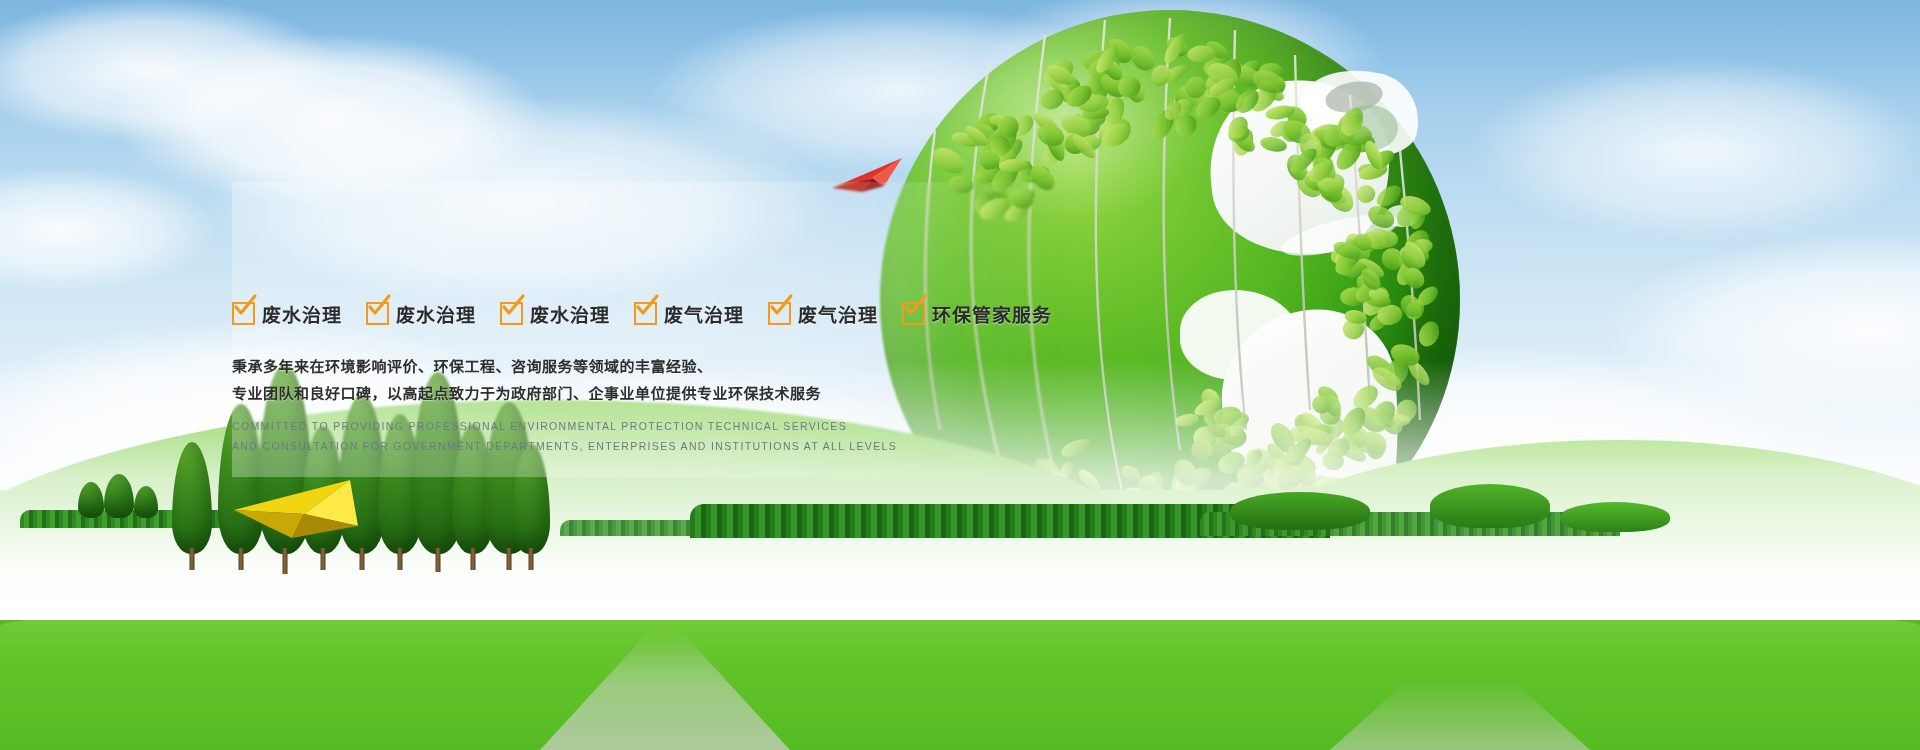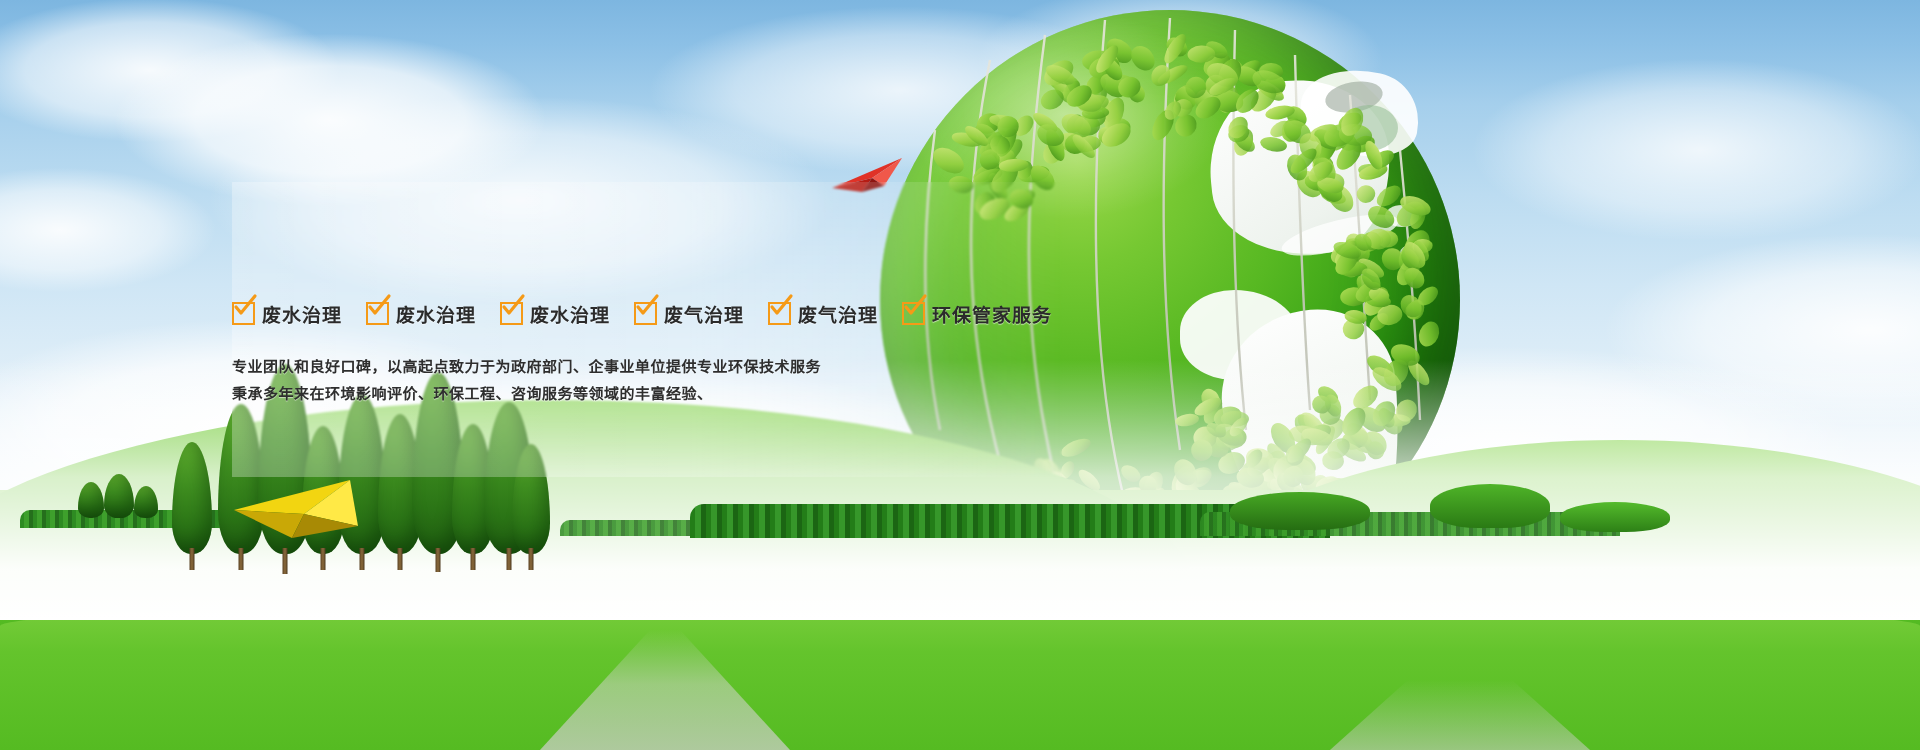--- a/index.html
+++ b/index.html
@@ -784,21 +784,23 @@
         <span class="chk">
           <svg viewBox="0 0 24 24">
               <path d="M3 12 L8 18 L22 1" fill="none" stroke="#f59a17" stroke-width="3.2" stroke-linecap="round" stroke-linejoin="round"></path>
             </svg>
         </span>
         <span class="feature-label">环保管家服务</span>
       </div>
     </div>
 
     <div class="desc">
+      <div>秉承多年来在环境影响评价、环保工程、咨询服务等领域的丰富经验、</div>
       <div>专业团队和良好口碑，以高起点致力于为政府部门、企事业单位提供专业环保技术服务</div>
-      <div>秉承多年来在环境影响评价、环保工程、咨询服务等领域的丰富经验、</div>
     </div>
 
     <div class="eng">
+      <div>COMMITTED TO PROVIDING PROFESSIONAL ENVIRONMENTAL PROTECTION TECHNICAL SERVICES</div>
+      <div>AND CONSULTATION FOR GOVERNMENT DEPARTMENTS, ENTERPRISES AND INSTITUTIONS AT ALL LEVELS</div>
     </div>
 
   </div>
 </div>
 
 </body></html>

